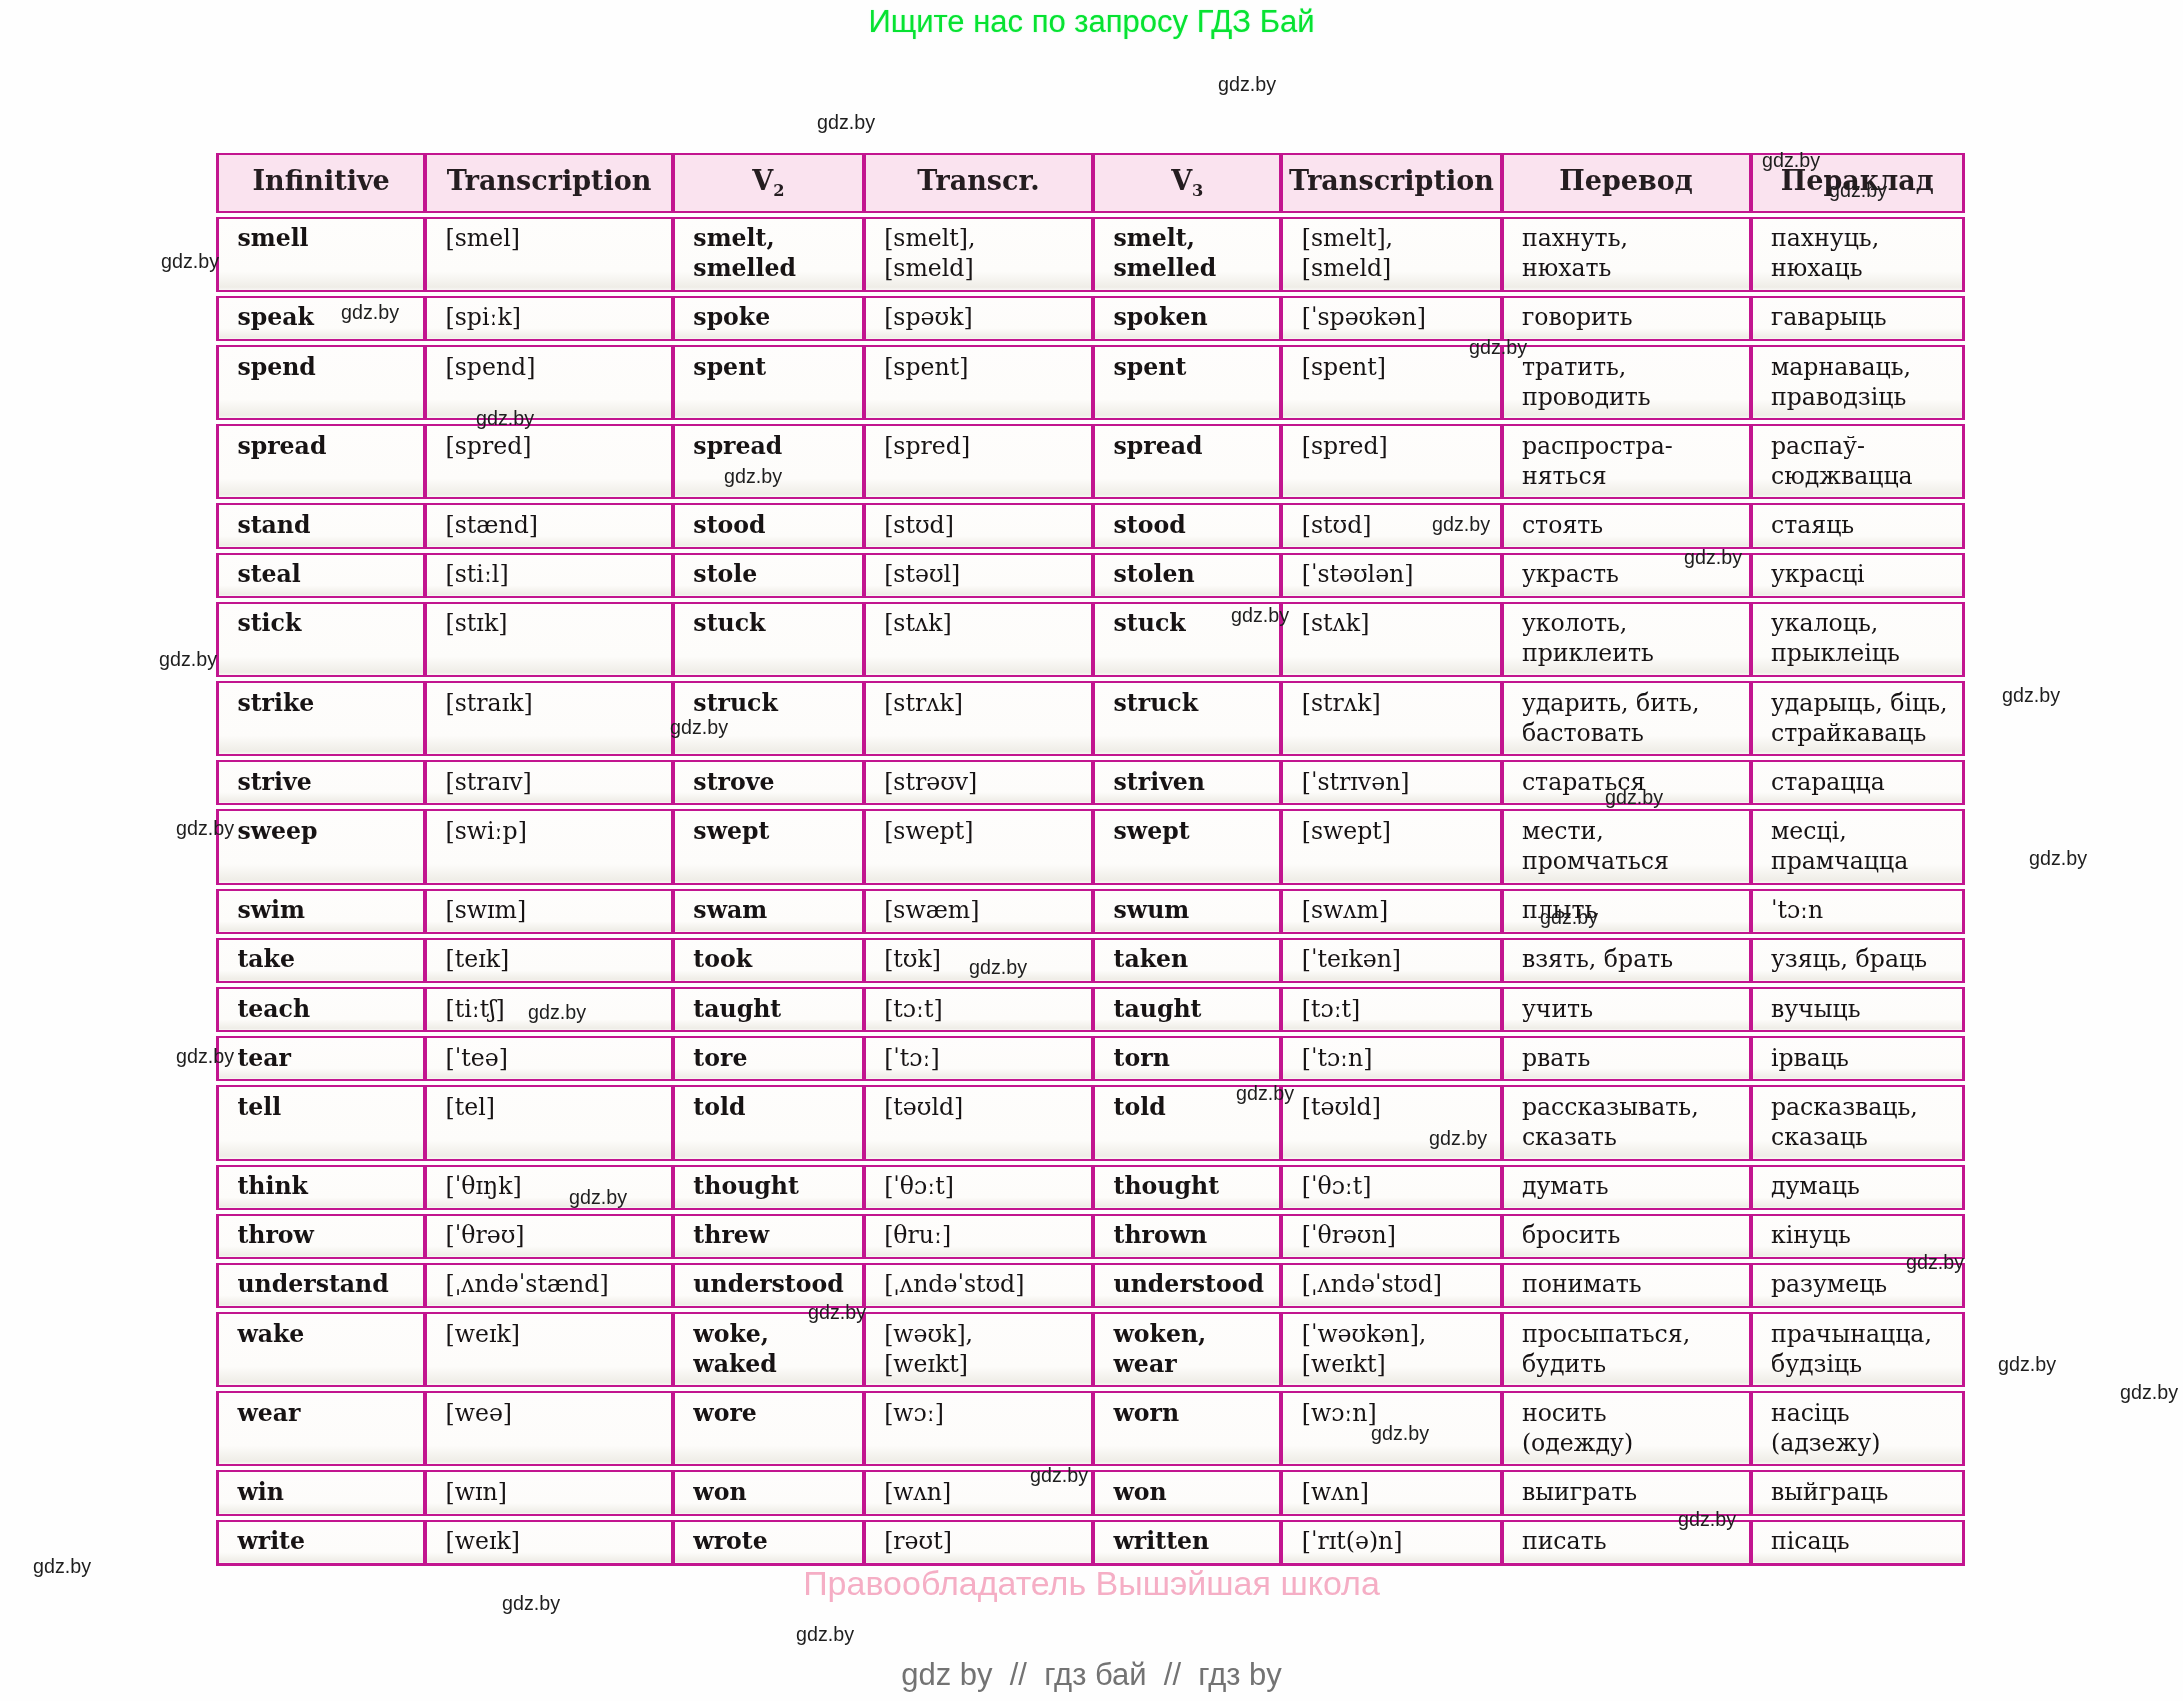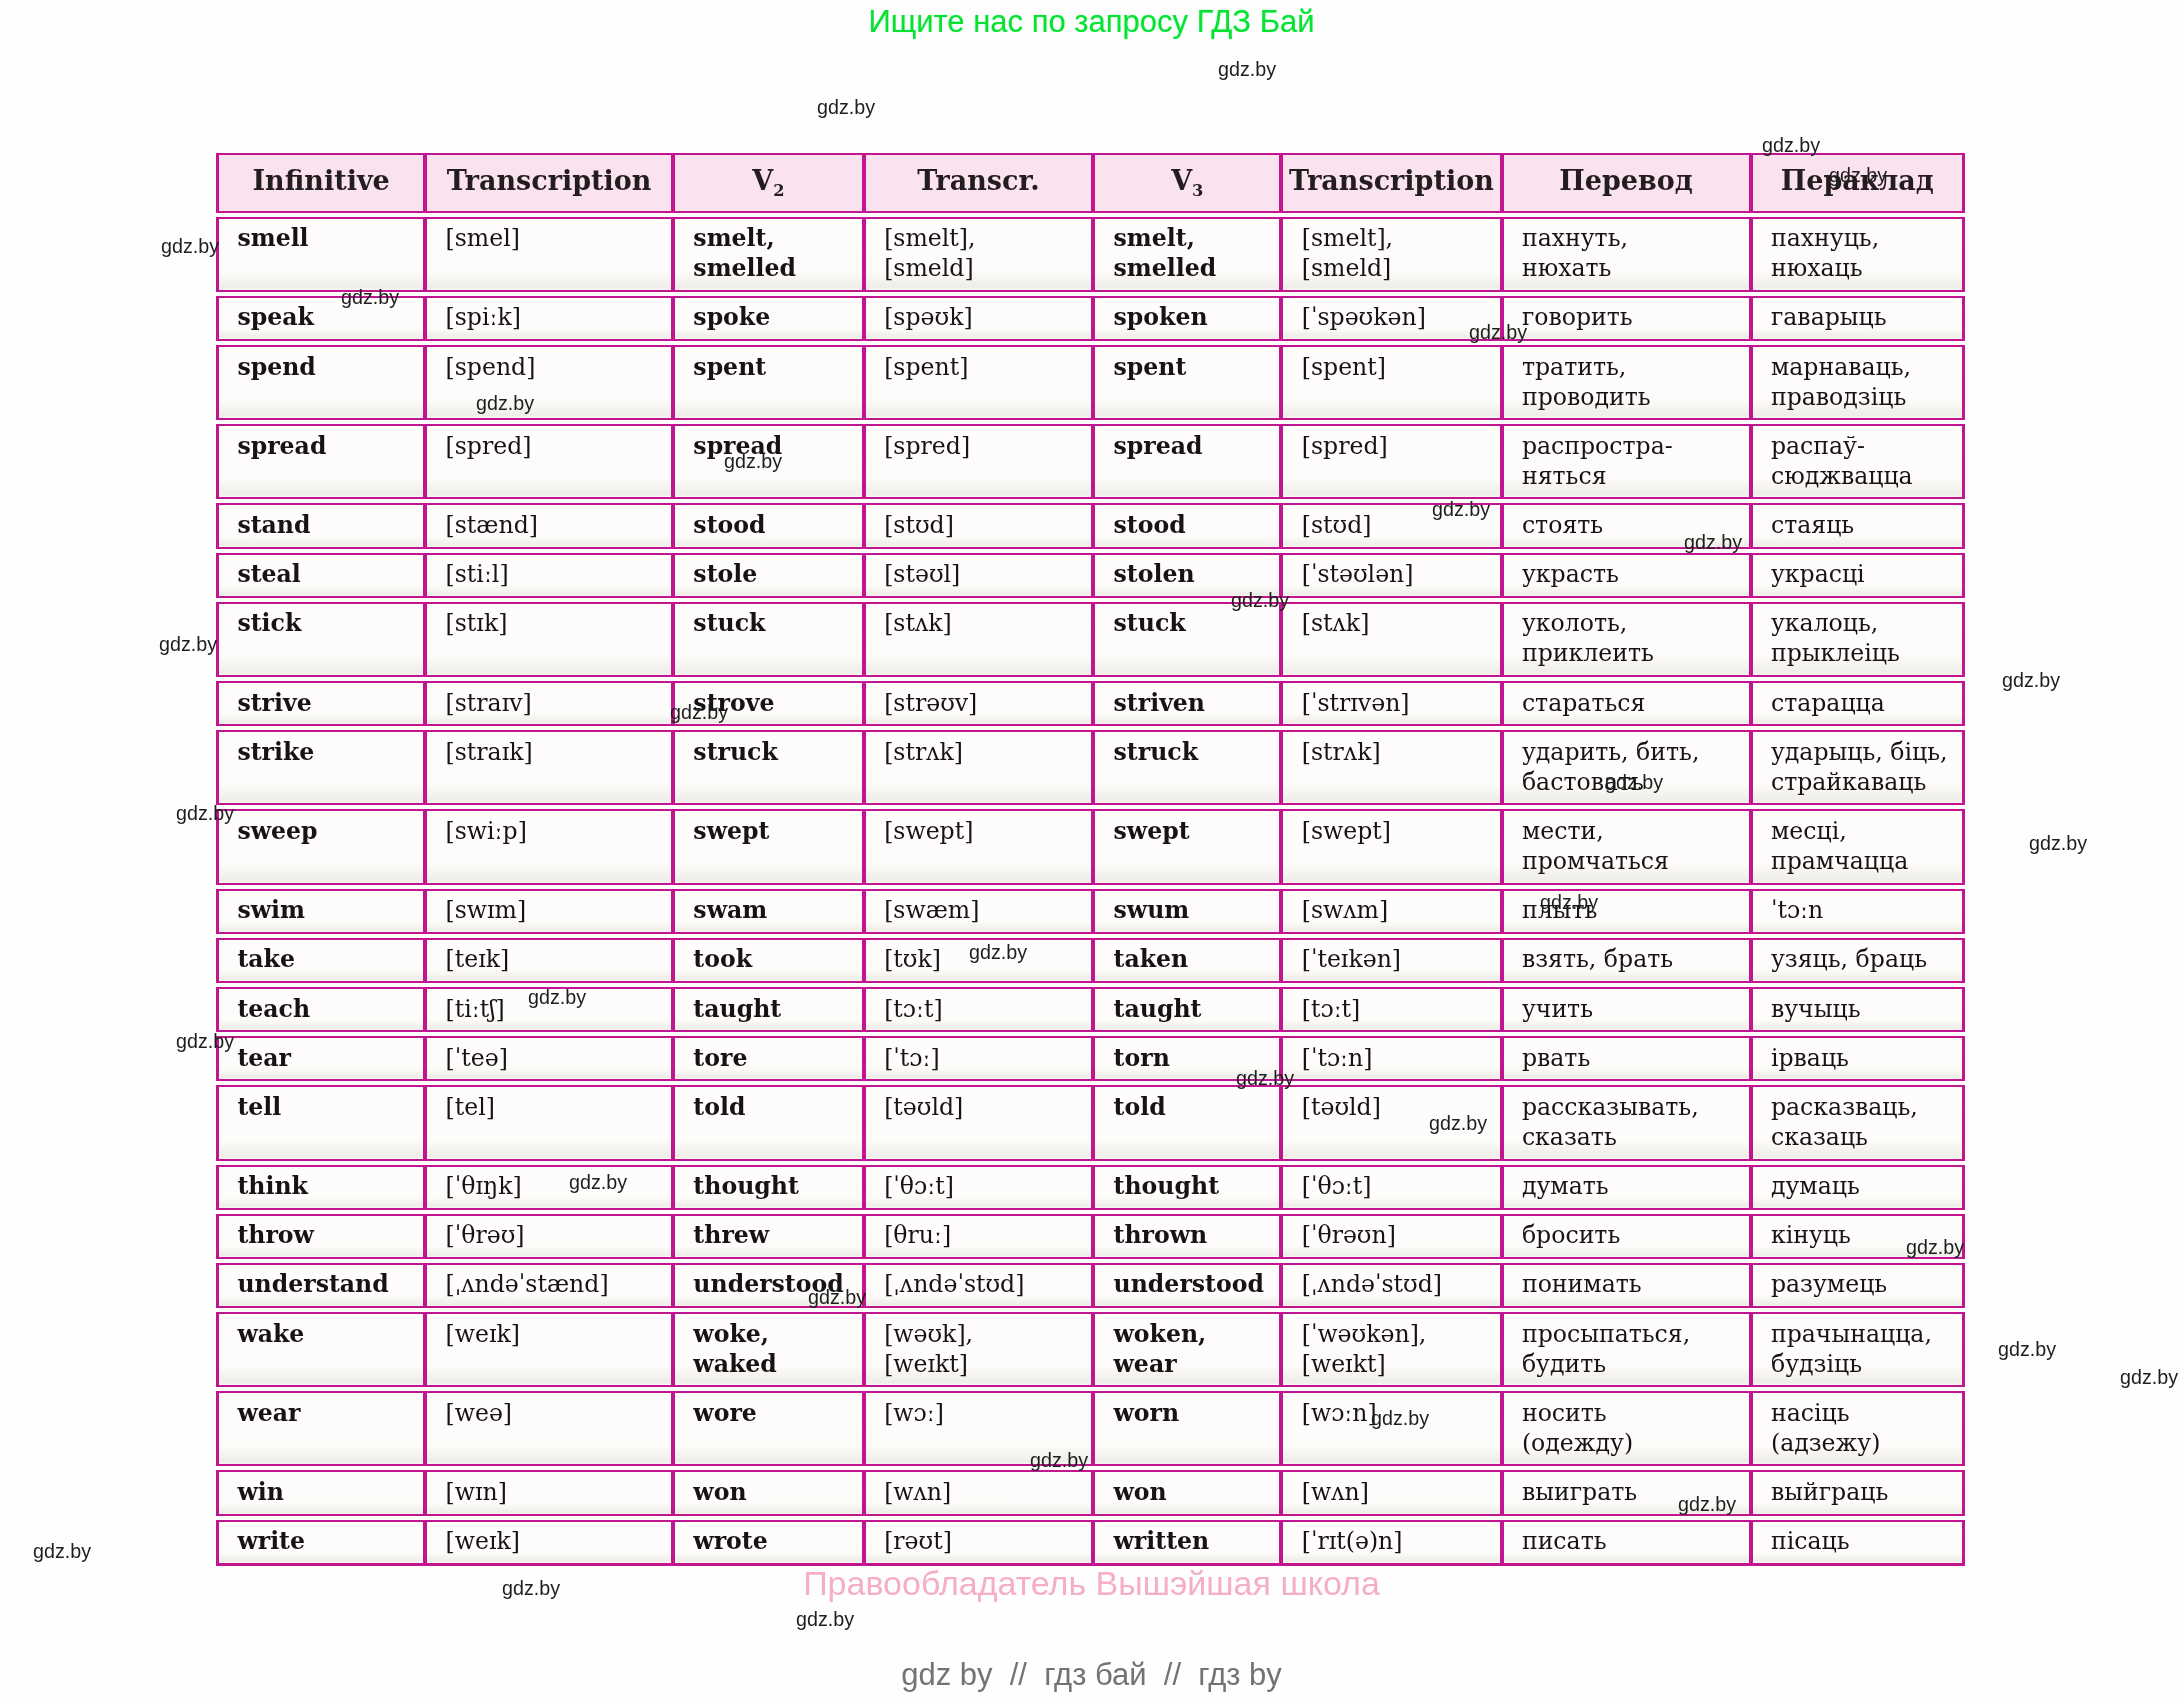--- a/index.html
+++ b/index.html
@@ -67,20 +67,21 @@
   th:first-child, td:first-child { border-left-width: 3.3px; }
   th:last-child,  td:last-child  { border-right-width: 3.3px; }
   tbody tr:last-child td { border-bottom-width: 3.3px; }
   
   .wm {
     position: absolute;
     font-size: 19.7px;
     color: #1e1e1e;
     white-space: nowrap;
     pointer-events: none;
+    margin-top: 15px;
   }
   #wm-layer { position: absolute; inset: 0; z-index: 5; pointer-events: none; }
   
   .footer-copyright {
     position: absolute;
     top: 1564px; left: 50%;
     transform: translateX(-50%);
     font-size: 34px;
     color: #f5aec5;
     white-space: nowrap;
@@ -202,40 +203,40 @@
             <td class="verb">stuck</td>
             <td>[stʌk]</td>
             <td class="verb">stuck</td>
             <td>[stʌk]</td>
             <td>уколоть,
 приклеить</td>
             <td>укалоць,
 прыклеіць</td>
           </tr>
           <tr>
-            <td class="verb">strive</td>
-            <td>[straɪv]</td>
-            <td class="verb">strove</td>
-            <td>[strəʊv]</td>
-            <td class="verb">striven</td>
-            <td>[ˈstrɪvən]</td>
-            <td>стараться</td>
-            <td>старацца</td>
-          </tr>
-          <tr>
             <td class="verb">strike</td>
             <td>[straɪk]</td>
             <td class="verb">struck</td>
             <td>[strʌk]</td>
             <td class="verb">struck</td>
             <td>[strʌk]</td>
             <td>ударить, бить,
 бастовать</td>
             <td>ударыць, біць,
 страйкаваць</td>
+          </tr>
+          <tr>
+            <td class="verb">strive</td>
+            <td>[straɪv]</td>
+            <td class="verb">strove</td>
+            <td>[strəʊv]</td>
+            <td class="verb">striven</td>
+            <td>[ˈstrɪvən]</td>
+            <td>стараться</td>
+            <td>старацца</td>
           </tr>
           <tr>
             <td class="verb">sweep</td>
             <td>[swiːp]</td>
             <td class="verb">swept</td>
             <td>[swept]</td>
             <td class="verb">swept</td>
             <td>[swept]</td>
             <td>мести,
 промчаться</td>

